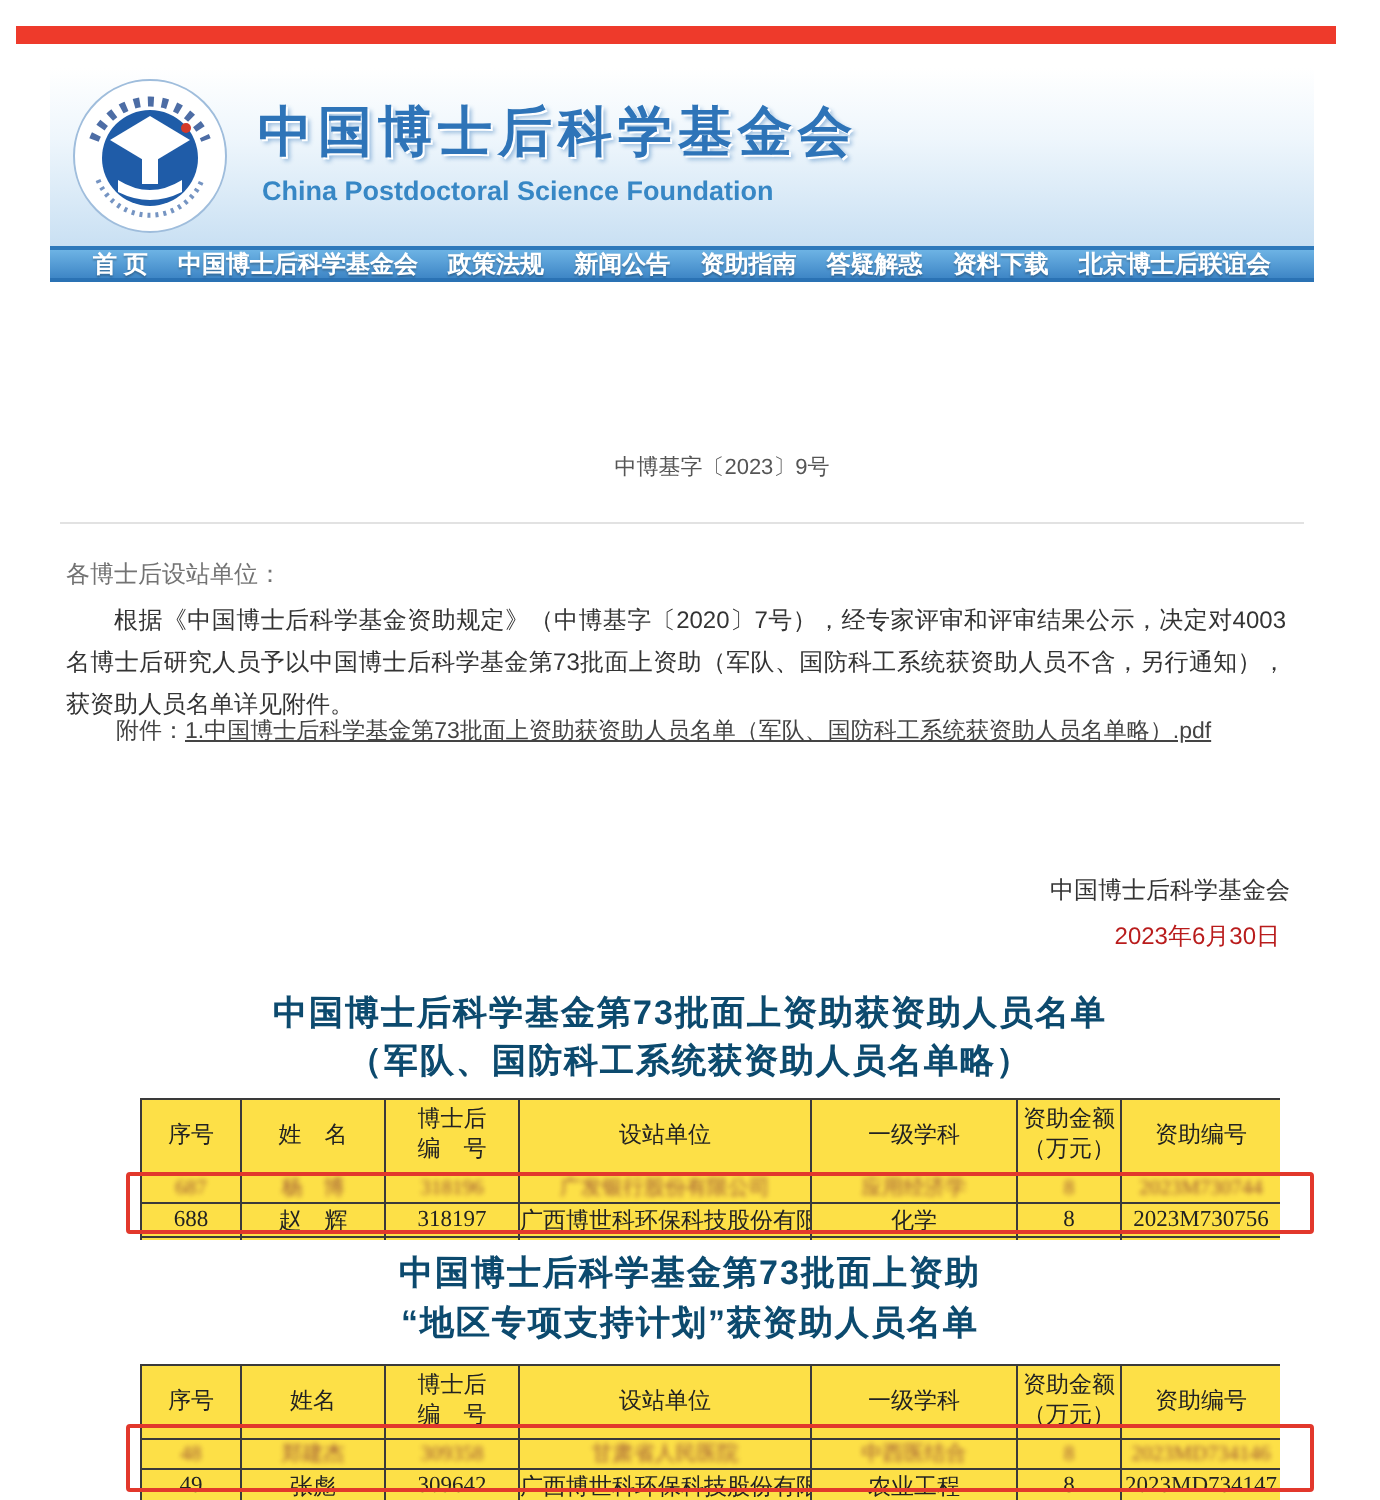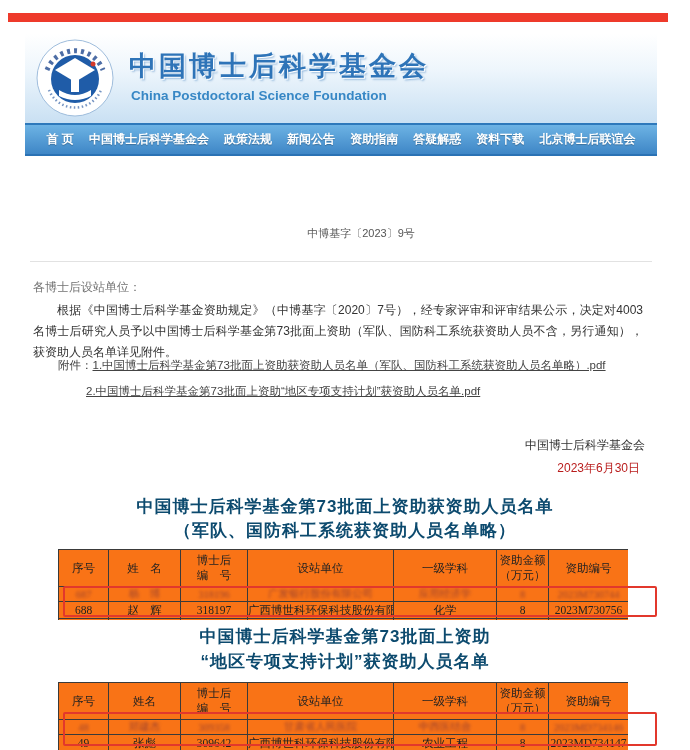--- a/index.html
+++ b/index.html
@@ -12,21 +12,21 @@
 
   
   .site-header { position:absolute; left:25px; top:34px; width:632px; height:89px;
                  background:linear-gradient(#ffffff 0%, #eef6fc 40%, #c9e0f3 100%); }
   .logo { position:absolute; left:10px; top:4px; width:80px; height:80px; }
   .org-cn { position:absolute; left:104px; top:14px; font-size:27px; font-weight:bold; color:#2e74b8;
             letter-spacing:3px; text-shadow:1px 1px 0 #fff, 2px 2px 2px rgba(46,116,184,.45); white-space:nowrap; }
   .org-en { position:absolute; left:106px; top:54px; font-size:13.5px; font-weight:bold; color:#3787c5; white-space:nowrap; }
 
   
-  .nav { position:absolute; left:25px; top:123px; width:632px; height:33px;
+  .nav { position:absolute; left:25px; top:123px; width:632px; height:18px;
          background:linear-gradient(#6db3e4, #3e86c6);
          border-top:2px solid #2e79bb; border-bottom:2px solid #2a72b4;
          display:flex; align-items:center; justify-content:space-around; padding:0 14px; }
   .nav a { color:#fff; font-size:12px; font-weight:bold; text-decoration:none; white-space:nowrap;
            text-shadow:0 1px 1px rgba(0,0,0,.25); }
 
   
   .notice-title { position:absolute; left:25px; top:160px; width:640px; text-align:center;
                   font-size:15px; font-weight:bold; color:#1a1a1a; }
   .doc-no { position:absolute; left:0; top:226px; width:690px; text-align:center; font-size:11px; color:#555;margin-left:16px; }
@@ -43,21 +43,21 @@
 
   .signer { position:absolute; right:45px; top:437px; font-size:12px; color:#333; }
   .sign-date { position:absolute; right:50px; top:460px; font-size:12px; color:#b91c1c; }
 
   
   .tbl-title { position:absolute; left:25px; width:640px; text-align:center; font-weight:bold; color:#0c4a6e;
                font-size:17px; font-family:"Liberation Sans","DejaVu Sans",sans-serif; letter-spacing:1px; }
   .t1-l1 { top:495px; } .t1-l2 { top:519px; }
   .t2-l1 { top:625px; } .t2-l2 { top:650px; }
 
-  .tbl-wrap { position:absolute; left:58px; width:570px; overflow:hidden; background:#f97316; }
+  .tbl-wrap { position:absolute; left:70px; width:570px; overflow:hidden; background:#fde047; }
   .tw1 { top:549px; height:71px; }
   .tw2 { top:682px; height:68px; }
   table.doc { border-collapse:collapse; width:570px; table-layout:fixed;
               font-family:"Liberation Serif","DejaVu Serif",serif; }
   table.doc td, table.doc th { border:1px solid #3a3a3a; text-align:center; vertical-align:middle;
               font-weight:normal; color:#222; overflow:hidden; white-space:nowrap; }
   table.doc th { font-size:11.5px; height:37px; white-space:pre-line; line-height:15px; }
   tr.row-data td { font-size:11.5px; height:17px; }
   tr.row-blur td { font-size:10.5px; height:13px; color:#8a3a34; filter:blur(1.4px); opacity:.85; }
   tr.row-stub td { height:10px; }
@@ -102,21 +102,20 @@
     <a href="#">北京博士后联谊会</a>
   </div>
 
   <div class="doc-no">中博基字〔2023〕9号</div>
   <div class="divider"></div>
 
   <div class="salutation">各博士后设站单位：</div>
   <div class="body-text">根据《中国博士后科学基金资助规定》（中博基字〔2020〕7号），经专家评审和评审结果公示，决定对4003名博士后研究人员予以中国博士后科学基金第73批面上资助（军队、国防科工系统获资助人员不含，另行通知），获资助人员名单详见附件。</div>
 
   <div class="attach-line1"><span class="attach-label">附件：</span><a href="#" class="attach-link">1.中国博士后科学基金第73批面上资助获资助人员名单（军队、国防科工系统获资助人员名单略）.pdf</a></div>
-  <div class="attach-line2"><a href="#" class="attach-link">2.中国博士后科学基金第73批面上资助“地区专项支持计划”获资助人员名单.pdf</a></div>
 
   <div class="signer">中国博士后科学基金会</div>
   <div class="sign-date">2023年6月30日</div>
 
   <div class="tbl-title t1-l1">中国博士后科学基金第73批面上资助获资助人员名单</div>
   <div class="tbl-title t1-l2">（军队、国防科工系统获资助人员名单略）</div>
 
   <div class="tbl-wrap tw1">
     <table class="doc">
       <tbody>

